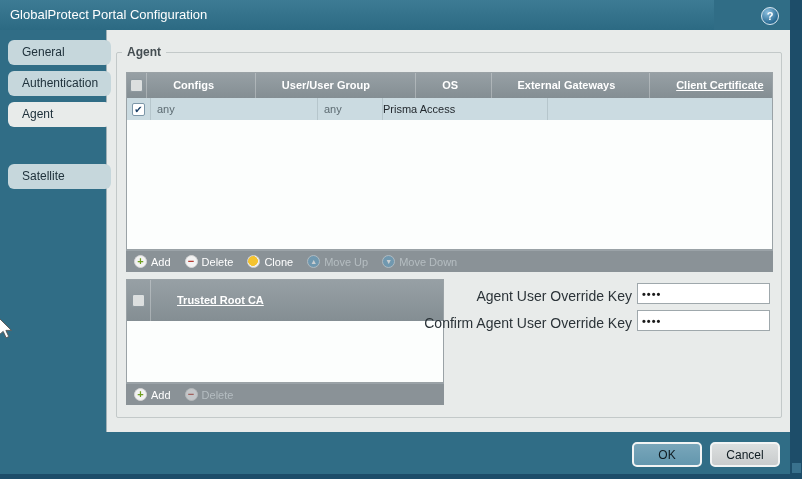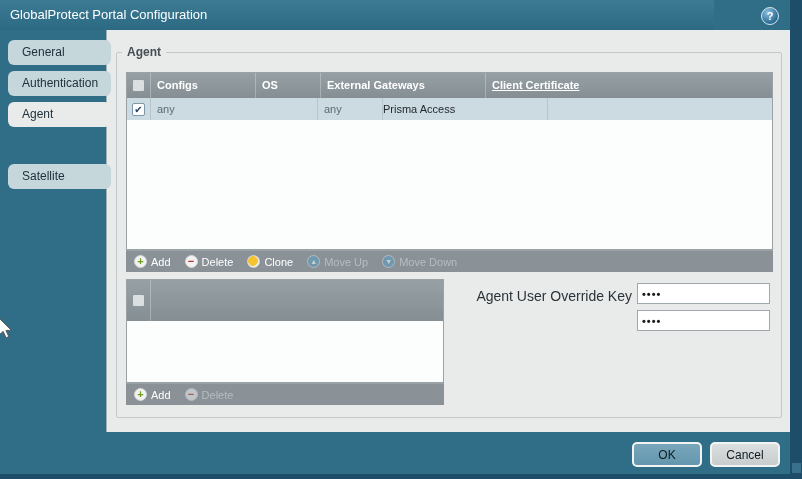--- a/index.html
+++ b/index.html
@@ -32,21 +32,21 @@
   #fieldset { position:absolute; left:116px; top:52px; width:666px; height:366px;
     border:1px solid #c3c9c9; border-radius:2px; }
   #fieldset-title { position:absolute; left:122px; top:45px; background:#e8ebea;
     padding:0 5px; font-size:12px; font-weight:bold; color:#454e52; z-index:2; }
 
   
   .tbl { position:absolute; background:#fcfefd; border:1px solid #9aa2a6; }
   .thead { display:flex; background:linear-gradient(#97a0a5,#848e93); color:#ffffff;
     font-size:11px; font-weight:bold; }
   .hcell { display:flex; align-items:center; padding-left:6px;
-    border-right:1px solid rgba(255,255,255,0.28); line-height:13px; }
+    border-right:1px solid rgba(255,255,255,0.28); line-height:13px;margin-left:20px; }
   .hcell:last-child { border-right:none;text-decoration:underline; }
   .row { display:flex; background:#cbdbe1; font-size:11px; }
   .cell { display:flex; align-items:center; padding-left:6px; border-right:1px solid #b6c6cc;
     overflow:hidden; white-space:nowrap; }
   .cell:last-child { border-right:none; }
   .cbx { width:13px; height:13px; border:1px solid #8d989e; background:#dcdfdf; border-radius:2px;
     flex:none; cursor:pointer; }
   .cbx.checked { background:#ffffff; border-color:#7d97a8; color:#1b3f66; font-size:10px;
     line-height:11px; text-align:center; }
   .cbx-cell { display:flex; align-items:center; justify-content:center; border-right:1px solid rgba(255,255,255,0.28); }
@@ -100,20 +100,21 @@
 
     <div id="fieldset"></div>
     <div id="fieldset-title">Agent</div>
 
     <div class="tbl" style="left:126px; top:72px; width:647px; height:178px;">
       <div class="thead" style="height:25px;">
         <div class="cbx-cell" style="width:24px;">
           <span class="cbx"></span>
         </div>
         <div class="hcell" style="width:105px;">Configs</div>
+        <div class="hcell" style="width:167px;">User/User Group</div>
         <div class="hcell" style="width:65px;text-align:center;">OS</div>
         <div class="hcell" style="width:165px;">External Gateways</div>
         <div class="hcell" style="width:121px;">Client Certificate</div>
       </div>
       <div class="row" style="height:22px;">
         <div class="cbx-cell" style="width:24px;">
           <span class="cbx checked">✔</span>
         </div>
         <div class="cell" style="width:167px; color:#5d6b72;">any</div>
         <div class="cell" style="width:65px; color:#5d6b72;">any</div>
@@ -143,36 +144,38 @@
         <span class="ic ic-move">▼</span>
         <span>Move Down</span>
       </span>
     </div>
 
     <div class="tbl" style="left:126px; top:279px; width:318px; height:104px;">
       <div class="thead" style="height:41px;">
         <div class="cbx-cell" style="width:24px;">
           <span class="cbx"></span>
         </div>
+        <div class="hcell" style="width:142px;">Trusted Root CA</div>
       </div>
     </div>
 
     <div class="toolbar" style="left:126px; top:383px; width:318px; height:22px;">
       <span class="tb-item">
         <span class="ic ic-add">+</span>
         <span>Add</span>
       </span>
       <span class="tb-item disabled">
         <span class="ic ic-del">−</span>
         <span>Delete</span>
       </span>
     </div>
 
     <div class="frm-label" style="left:402px; top:288px;">Agent User Override Key</div>
     <input class="frm-input" style="left: 637px; top: 283px;" type="text" value="••••">
+    <div class="frm-label" style="left:402px; top:315px;">Confirm Agent User Override Key</div>
     <input class="frm-input" style="left: 637px; top: 310px;" type="text" value="••••">
 
     <button id="btn-ok" class="btn">OK</button>
     <button id="btn-cancel" class="btn">Cancel</button>
   </div>
 
   <div id="grip"></div>
 
   <svg id="cursor" width="16" height="23" viewBox="0 0 16 23">
     <polygon points="1,1 1,18 5.2,14.4 8.1,20.8 10.8,19.6 7.9,13.4 13.5,13.4" fill="#ffffff" stroke="#5a5a5a" stroke-width="1"></polygon>

